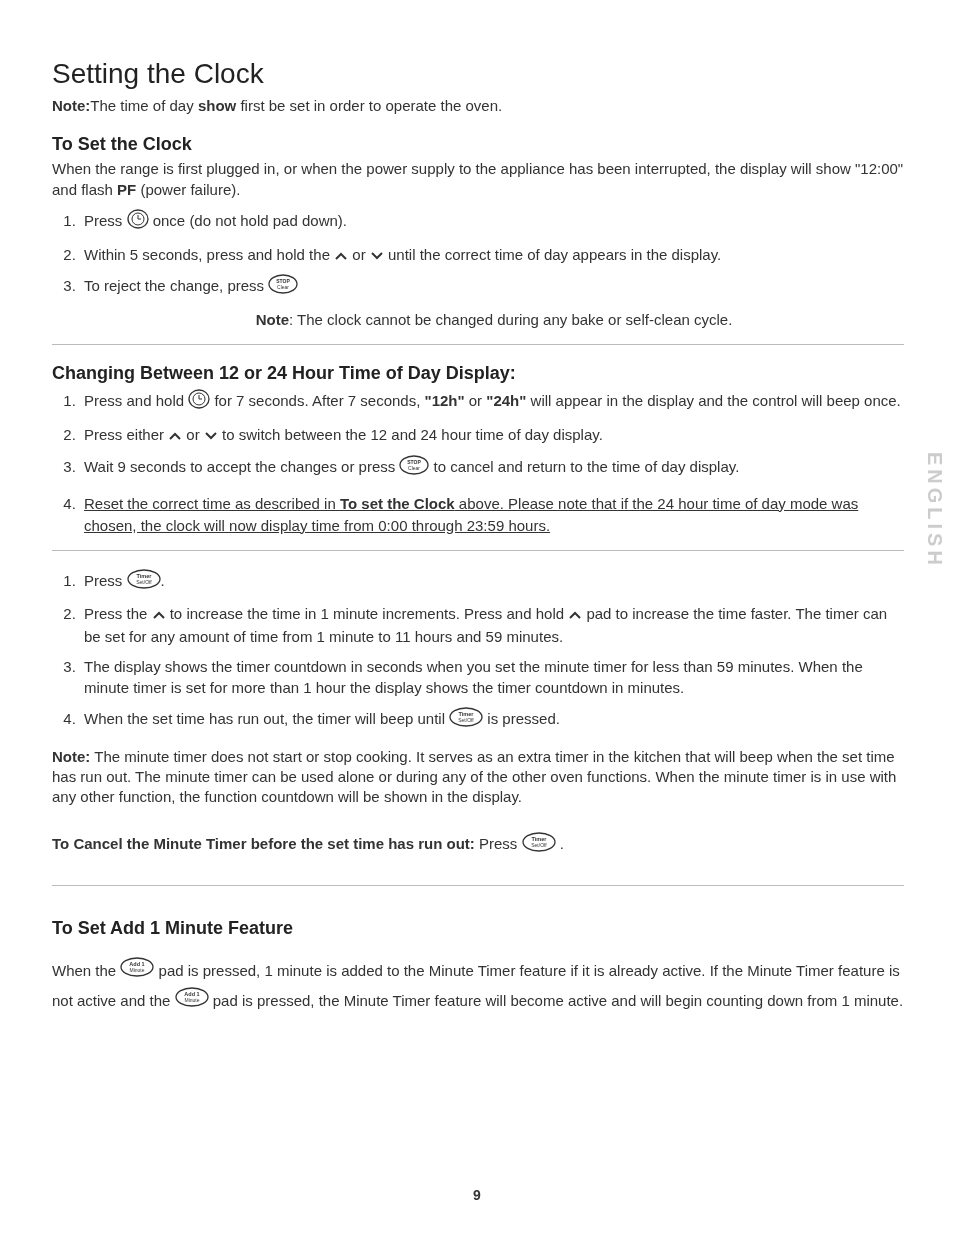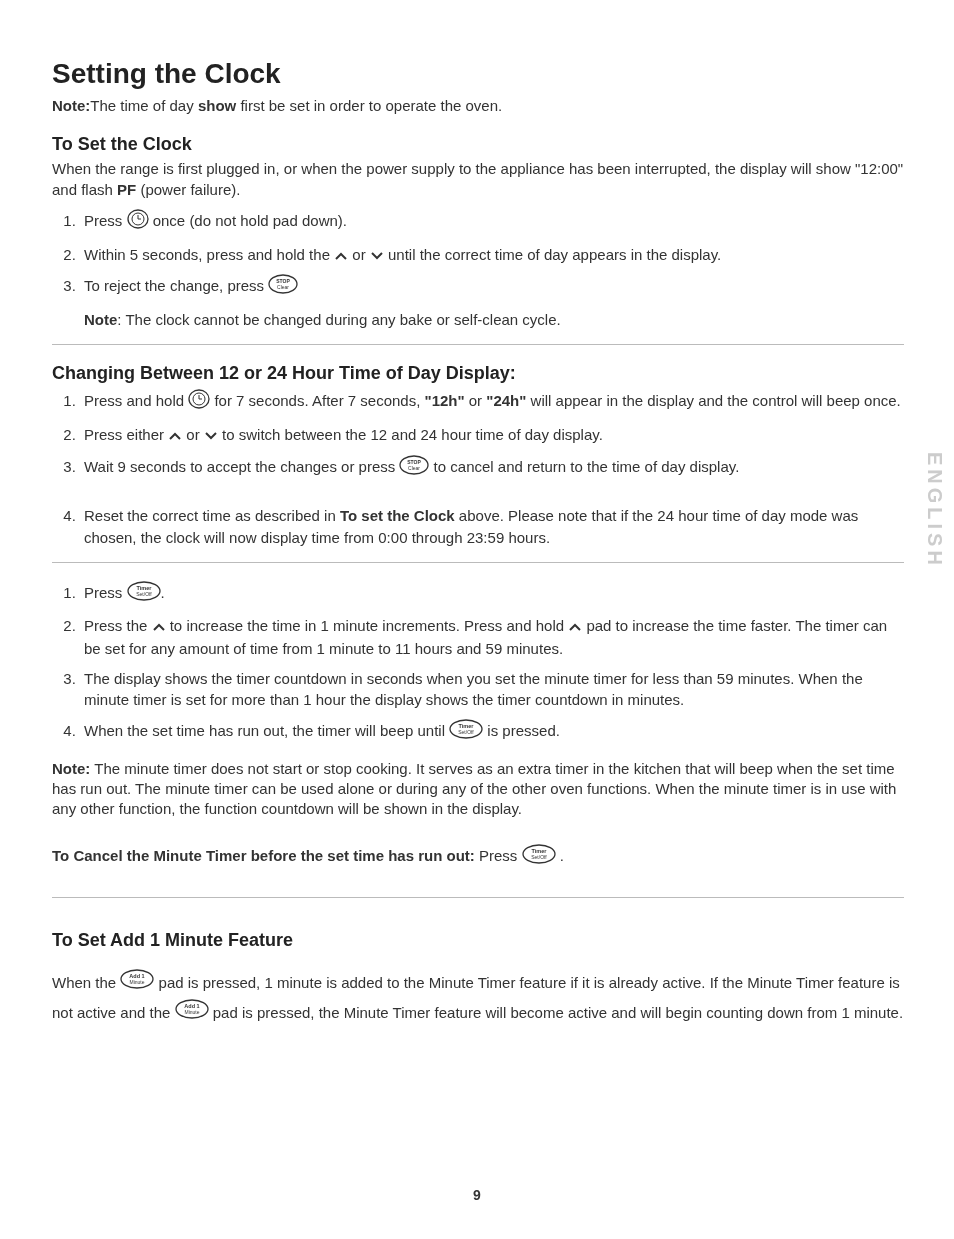--- a/index.html
+++ b/index.html
@@ -11,21 +11,21 @@
     width: 954px;
   }
   .page {
     padding: 58px 50px 40px 52px;
     position: relative;
     box-sizing: border-box;
     min-height: 1239px;
   }
   h1 {
     font-size: 28px;
-    font-weight: bold;
+    font-weight: normal;
     margin: 0 0 6px 0;
     color: #222;
   }
   h2 {
     font-size: 18px;
     font-weight: bold;
     margin: 0 0 4px 0;
     color: #222;
   }
   p {
@@ -112,21 +112,21 @@
             </svg></span><span> or </span><span class="icon"><svg width="14" height="10" viewBox="0 0 14 10">
               <path d="M2 2 L7 7 L12 2" fill="none" stroke="#333" stroke-width="2"></path>
             </svg></span><span> until the correct time of day appears in the display.</span>
       </li>
       <li>
         <span>To reject the change, press </span><span class="icon"><svg width="30" height="20" viewBox="0 0 30 20">
               <ellipse cx="15" cy="10" rx="14" ry="9" fill="none" stroke="#333" stroke-width="1.3"></ellipse>
               <text x="15" y="9" text-anchor="middle" font-size="5" font-weight="bold" fill="#333">STOP</text>
               <text x="15" y="15" text-anchor="middle" font-size="5" fill="#333">Clear</text>
             </svg></span>
-        <p class="note-block" style="margin-left:0; margin-top:10px;">
+        <p class="note-block" style="margin-left:0; margin-top:10px;text-align:center;">
           <span class="bold">Note</span><span>: The clock cannot be changed during any bake or self-clean cycle.</span>
         </p>
       </li>
     </ol>
   </div>
 
   <hr class="rule">
 
   <div class="section">
     <h2>Changing Between 12 or 24 Hour Time of Day Display:</h2>
@@ -146,21 +146,21 @@
               <path d="M2 2 L7 7 L12 2" fill="none" stroke="#333" stroke-width="2"></path>
             </svg></span><span> to switch between the 12 and 24 hour time of day display.</span>
       </li>
       <li>
         <span>Wait 9 seconds to accept the changes or press </span><span class="icon"><svg width="30" height="20" viewBox="0 0 30 20">
               <ellipse cx="15" cy="10" rx="14" ry="9" fill="none" stroke="#333" stroke-width="1.3"></ellipse>
               <text x="15" y="9" text-anchor="middle" font-size="5" font-weight="bold" fill="#333">STOP</text>
               <text x="15" y="15" text-anchor="middle" font-size="5" fill="#333">Clear</text>
             </svg></span><span> to cancel and return to the time of day display.</span>
       </li>
-      <li style="margin-top:24px;">
+      <li style="margin-top:12px;text-decoration:underline;">
         <span>Reset the correct time as described in </span><span class="bold">To set the Clock</span><span> above. Please note that if the 24 hour time of day mode was chosen, the clock will now display time from 0:00 through 23:59 hours.</span>
       </li>
     </ol>
   </div>
 
   <hr class="rule">
 
   <div class="section">
     <ol>
       <li>

